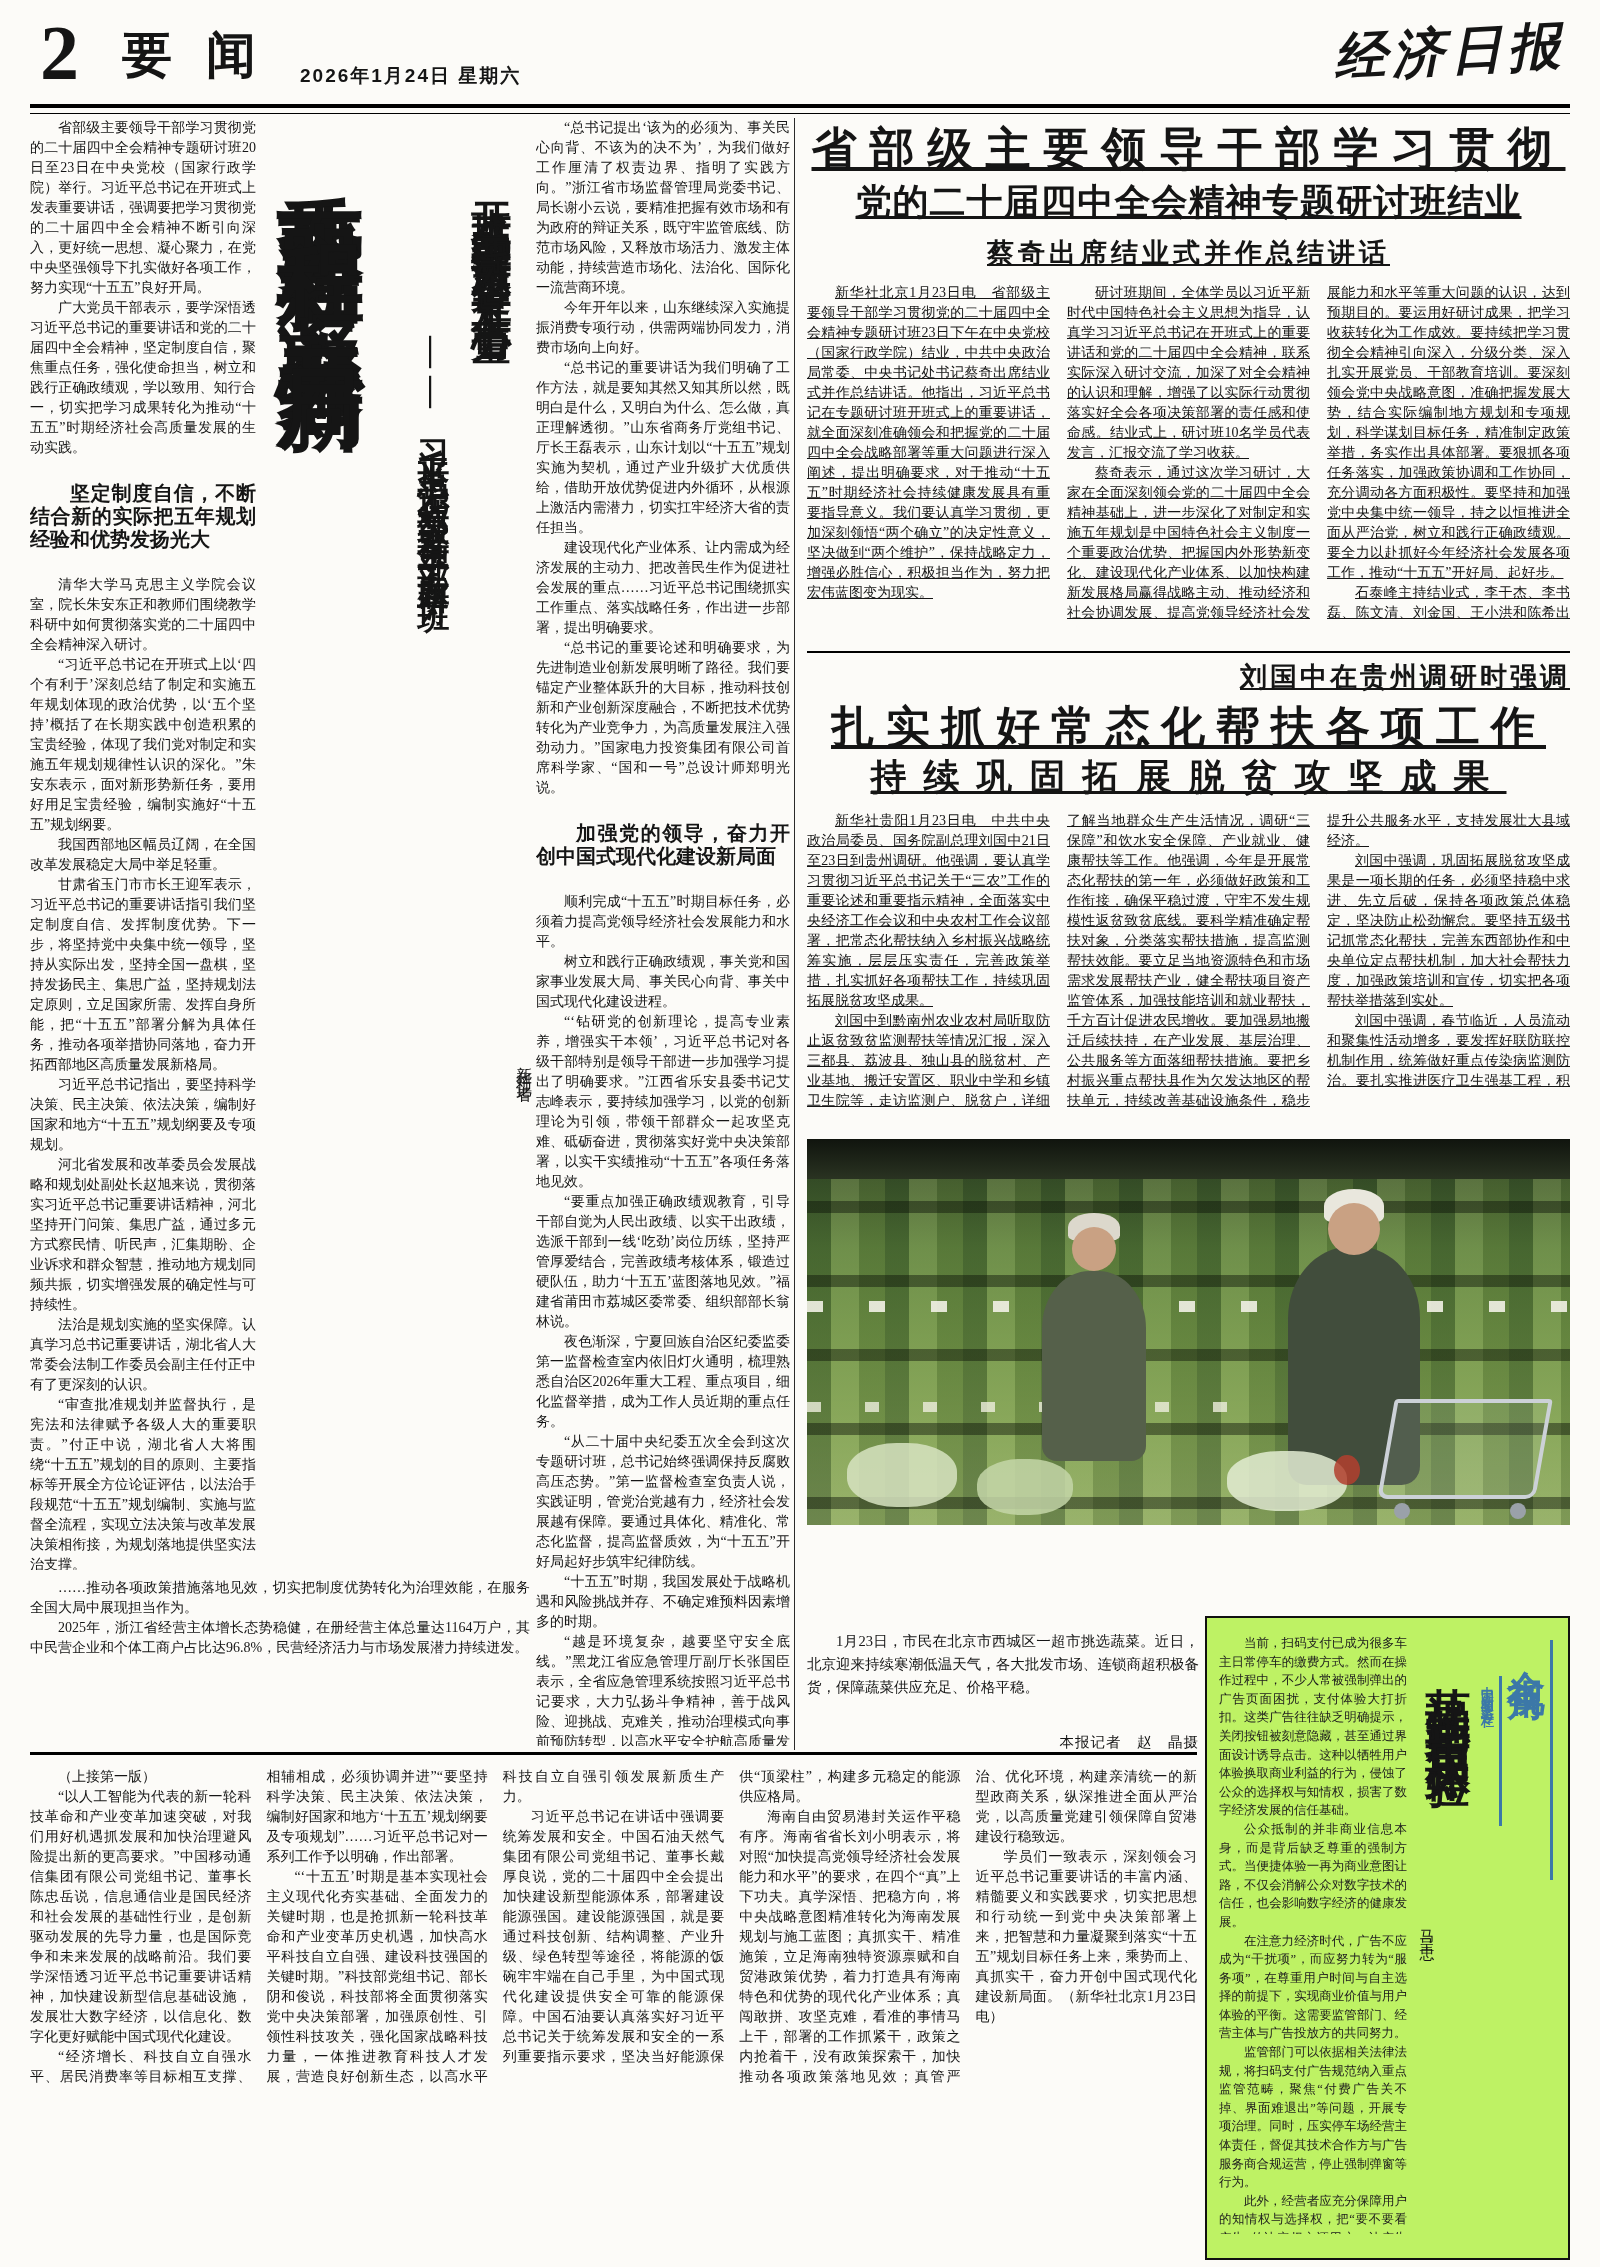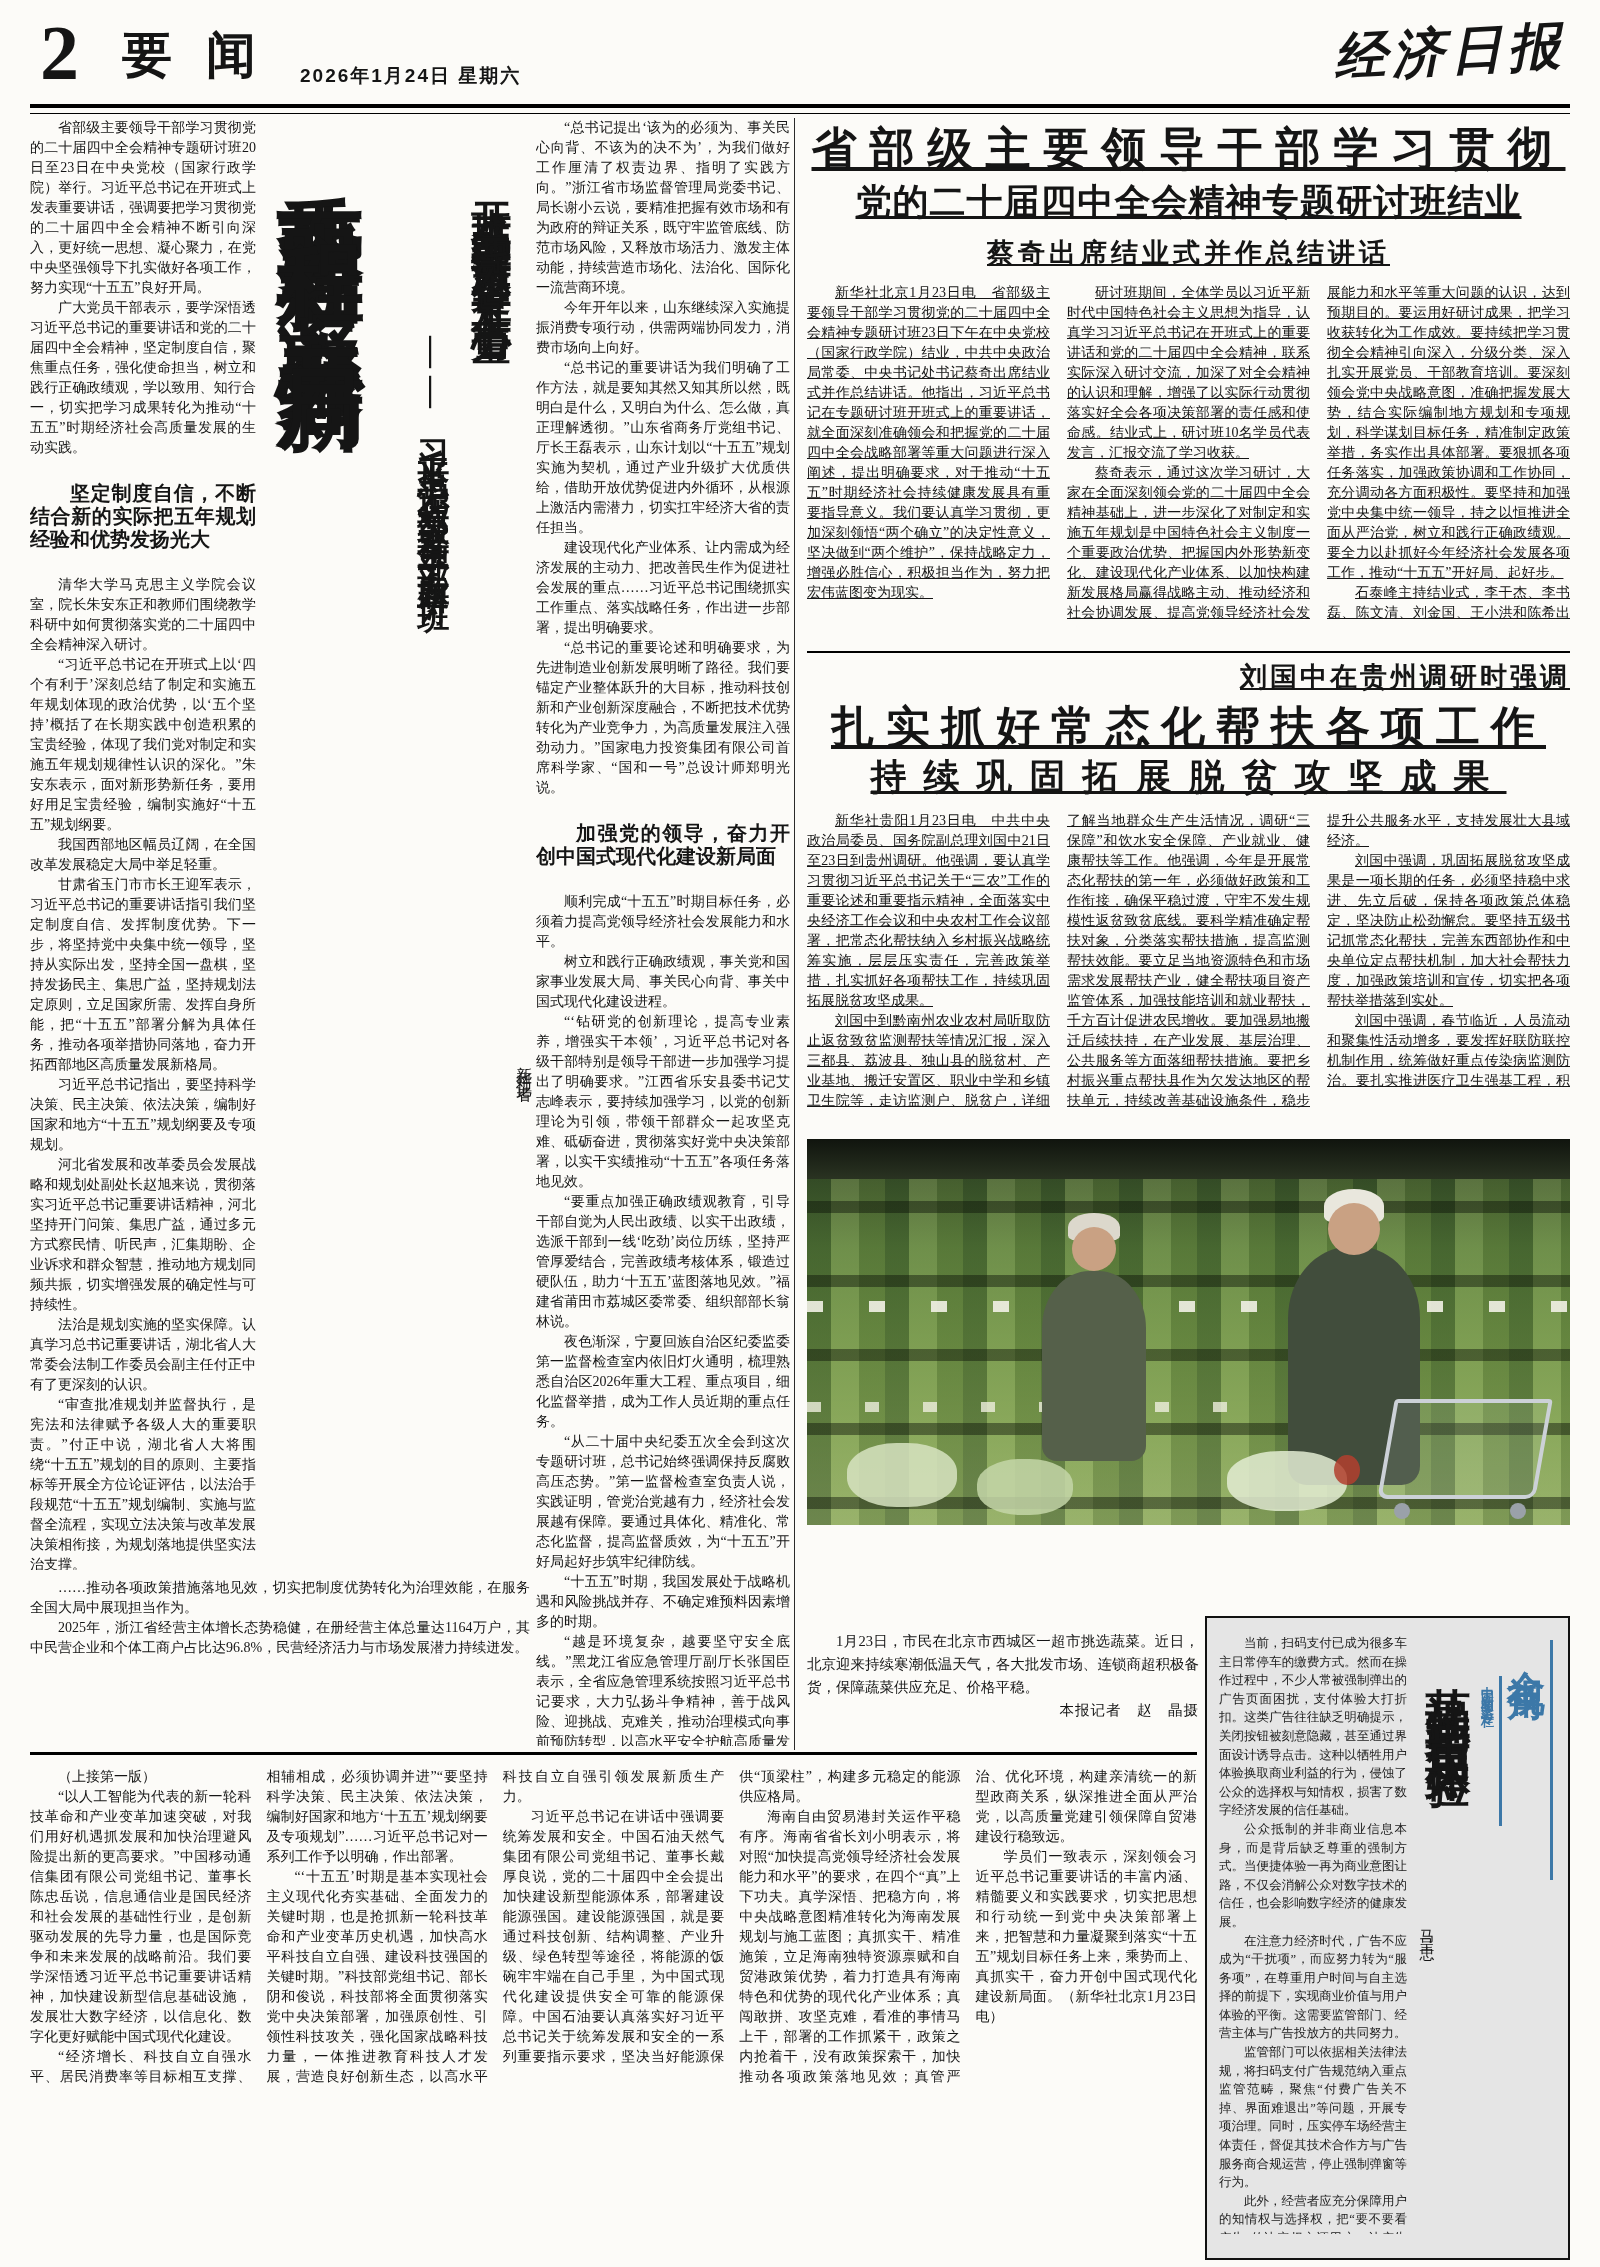--- a/index.html
+++ b/index.html
@@ -66,27 +66,27 @@
   .fig2 .head{left:30px;width:44px;height:44px;}
   .fig2 .hat{left:26px;width:52px;height:28px;background:#dcd8cc;}
   .ph-cart{position:absolute;right:26px;bottom:26px;width:150px;height:92px;border:4px solid #ccd1d7;
            background:rgba(240,244,248,.10);transform:skewX(-10deg);border-radius:4px 4px 10px 10px;}
   .ph-wheel{position:absolute;bottom:6px;width:16px;height:16px;border-radius:50%;background:#9aa1a9;}
   .ph-bag{position:absolute;border-radius:45%;opacity:.85;}
   
   .caption{position:absolute;left:807px;top:1630px;width:392px;height:116px;font:14.5px/23px "Liberation Serif",serif;
            text-align:justify;}
   .caption p{margin:0;text-indent:2em;}
-  .caption .credit{float:right;letter-spacing:1px;}
+  .caption .credit{float:right;letter-spacing:1px;margin-top:32px;}
   
   .bottom-rule{position:absolute;left:30px;top:1752px;width:1167px;height:3px;background:#000;}
   .bottom{position:absolute;left:30px;top:1767px;width:1167px;height:494px;overflow:hidden;
           column-count:5;column-gap:15px;}
   
-  .jsj{position:absolute;left:1205px;top:1616px;width:365px;height:644px;border:2px solid #111;box-sizing:border-box;background:#e5e5e5;}
+  .jsj{position:absolute;left:1205px;top:1616px;width:365px;height:644px;border:2px solid #111;box-sizing:border-box;background:#bef264;}
   .jsj-body{position:absolute;left:12px;top:16px;width:188px;height:600px;overflow:hidden;
             font-size:12.5px;line-height:18.6px;text-align:justify;color:#1c1c1c;}
   .jsj-body .para{text-indent:2em;margin:0;}
   .jsj-author{position:absolute;left:212px;top:300px;height:140px;writing-mode:vertical-rl;
               font:15px/1 "Liberation Serif",serif;letter-spacing:8px;}
   .jsj-title{position:absolute;right:96px;top:34px;height:580px;writing-mode:vertical-rl;
              font:900 45px/1.05 "Liberation Sans","DejaVu Sans",sans-serif;letter-spacing:7px;}
   .jsj-logo{position:absolute;right:10px;top:22px;height:280px;display:flex;flex-direction:row;align-items:flex-start;}
   .jsj-tagline{writing-mode:vertical-rl;font:bold 13px/1 "Liberation Serif",serif;letter-spacing:4px;height:150px;margin-top:36px;}
   .jsj-bar{width:3px;height:240px;margin:0 5px;}

